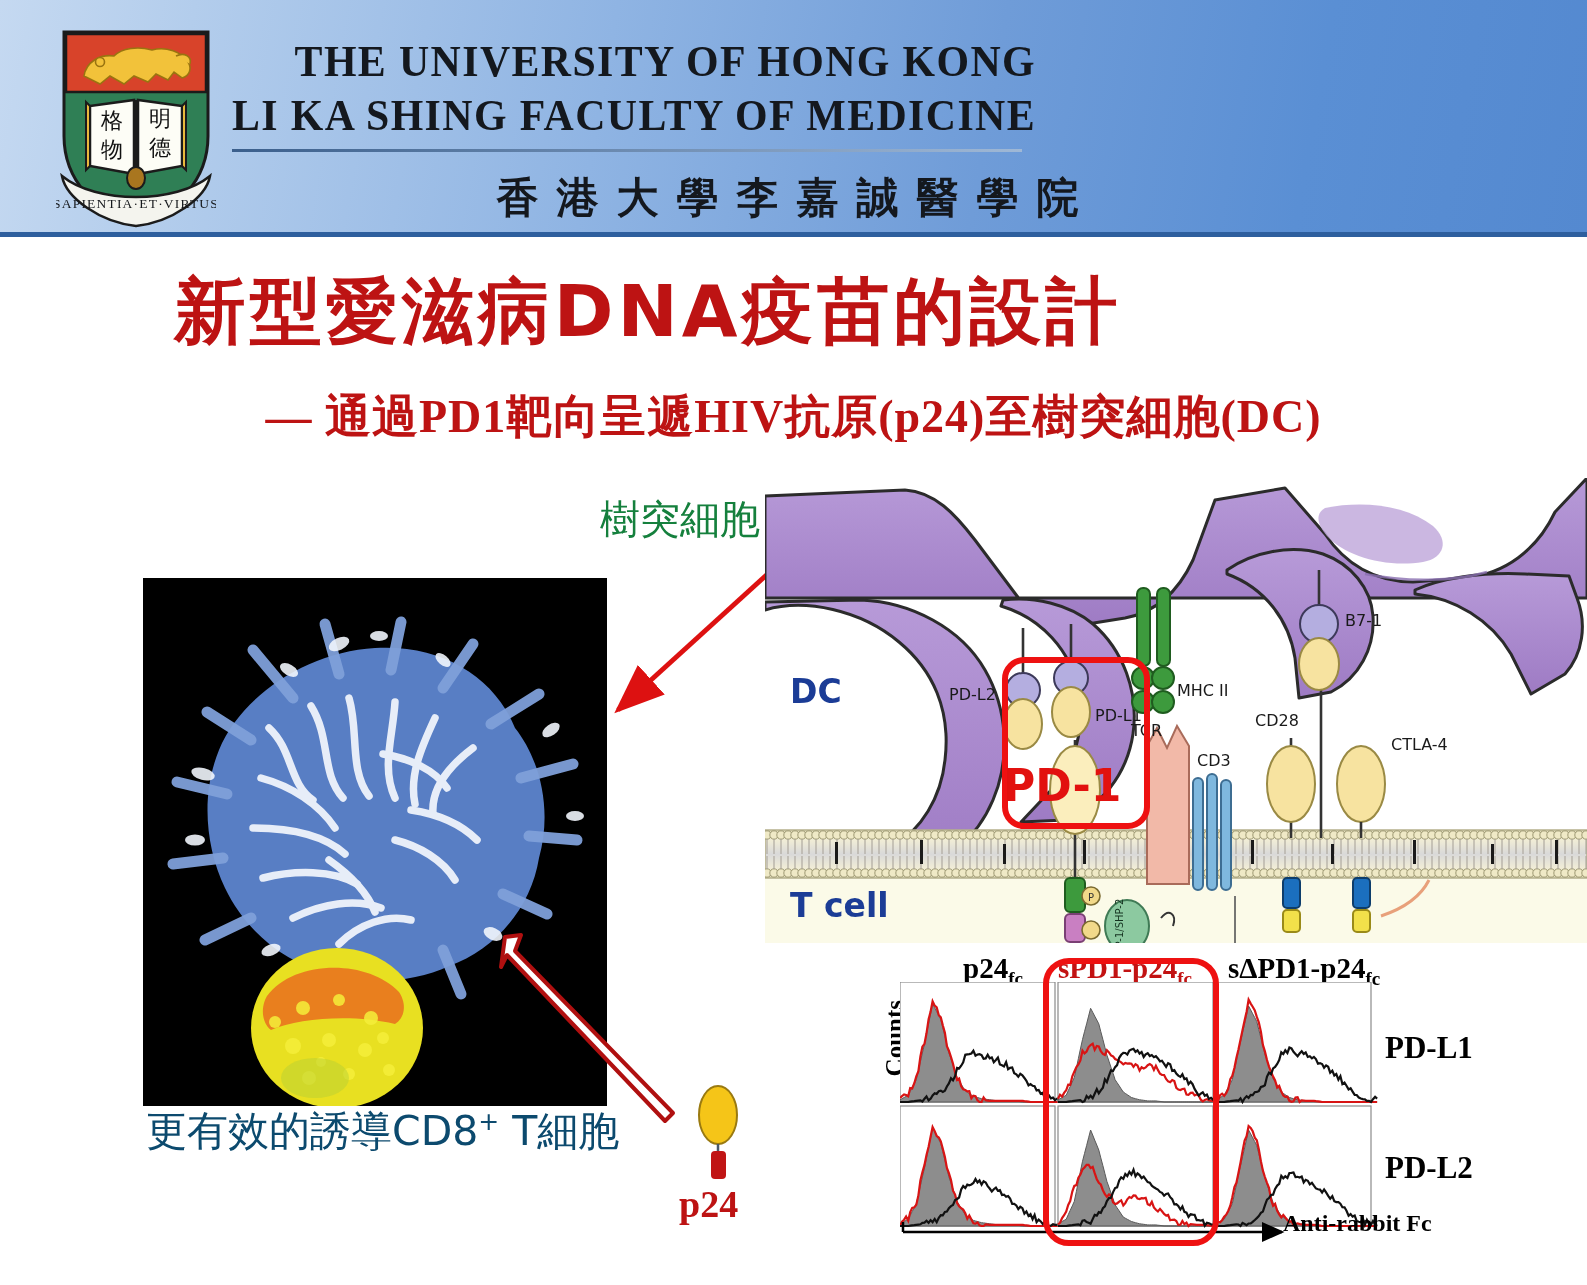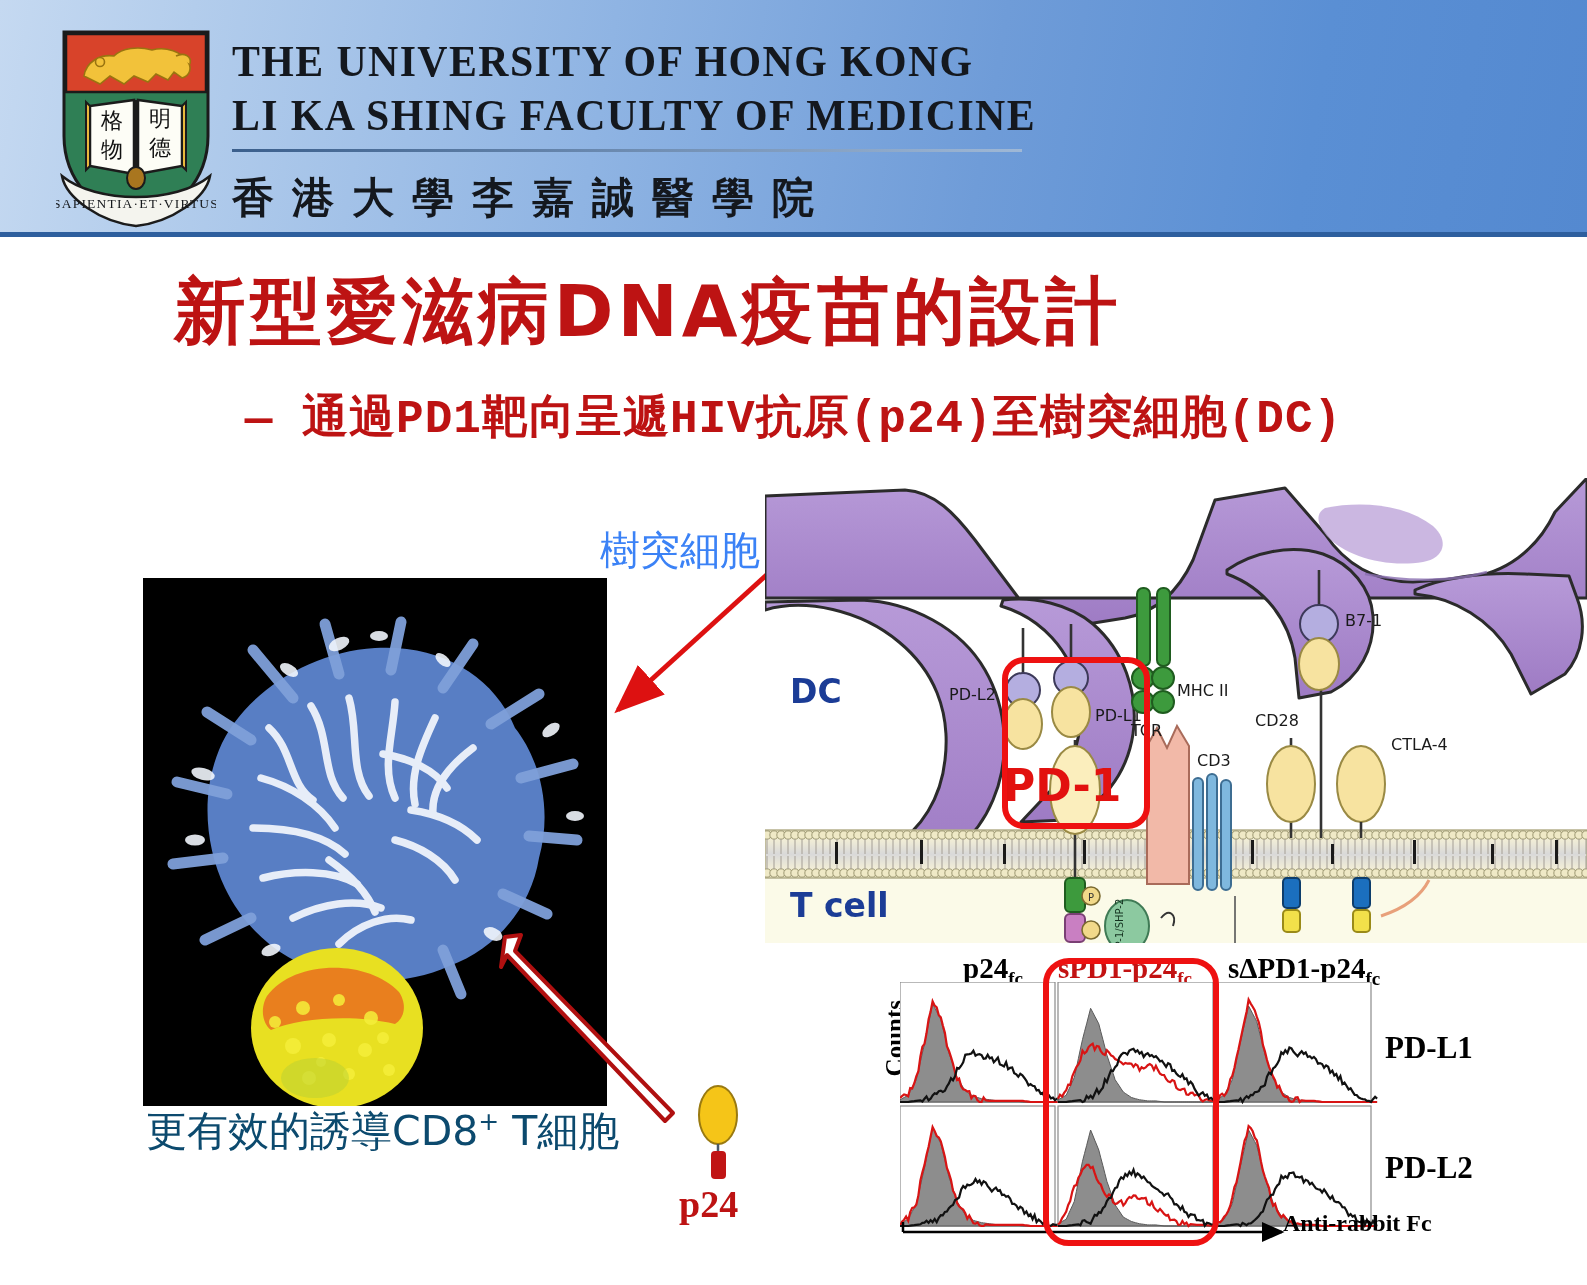--- a/index.html
+++ b/index.html
@@ -14,21 +14,21 @@
   .header{
     position:absolute;left:0;top:0;width:1587px;height:232px;
     background:linear-gradient(100deg,#c5d9f1 0%,#b3cdec 12%,#8fb4e3 38%,#6f9cd8 62%,#5a8fd4 82%,#5489d0 100%);
     overflow:hidden;
   }
   .header-underline{
     position:absolute;left:0;top:232px;width:1587px;height:5px;
     background:#2e5f9e;
   }
   .crest{position:absolute;left:56px;top:26px;width:160px;height:203px;}
-  .header-text{position:absolute;left:232px;top:34px;}
+  .header-text{position:absolute;left:232px;top:34px;text-align:right;}
   .uni-line1,.uni-line2{
     font-family:"Liberation Serif", serif;
     font-weight:bold;
     font-size:45px;
     letter-spacing:1.5px;
     color:#14181e;
     line-height:54px;
     white-space:nowrap;
     transform:scaleX(0.93);
     transform-origin:left center;
@@ -53,21 +53,21 @@
     font-family:"DejaVu Sans", sans-serif;
     font-weight:bold;
     font-size:72px;
     letter-spacing:4px;
     color:#bd1313;
     white-space:nowrap;
   }
   .title-sub{
     position:absolute;left:0;top:386px;width:1587px;
     text-align:center;
-    font-family:Liberation Mono, monospace;
+    font-family:Liberation Serif, serif;
     font-weight:bold;
     font-size:46px;
     letter-spacing:1px;
     color:#bd1313;
     white-space:nowrap;
   }
   
   .micro{
     position:absolute;left:143px;top:578px;width:464px;height:528px;
     background:#000;overflow:hidden;
@@ -75,21 +75,21 @@
   .caption-cd8{
     position:absolute;left:146px;top:1104px;
     font-family:"DejaVu Sans", sans-serif;
     font-size:41px;color:#0c4a6e;white-space:nowrap;
   }
   .caption-cd8 sup{font-size:25px;}
   
   .lbl-dendritic{
     position:absolute;left:600px;top:492px;
     font-family:Liberation Mono, monospace;
-    font-size:40px;color:#3b82f6;white-space:nowrap;margin-top:31px;
+    font-size:40px;color:#15803d;white-space:nowrap;
   }
   .p24-label{
     position:absolute;left:679px;top:1182px;
     font-family:"Liberation Serif", serif;
     font-weight:bold;font-size:38px;color:#bd1313;
   }
   
   .diagram{
     position:absolute;left:765px;top:478px;width:822px;height:465px;
     overflow:hidden;

